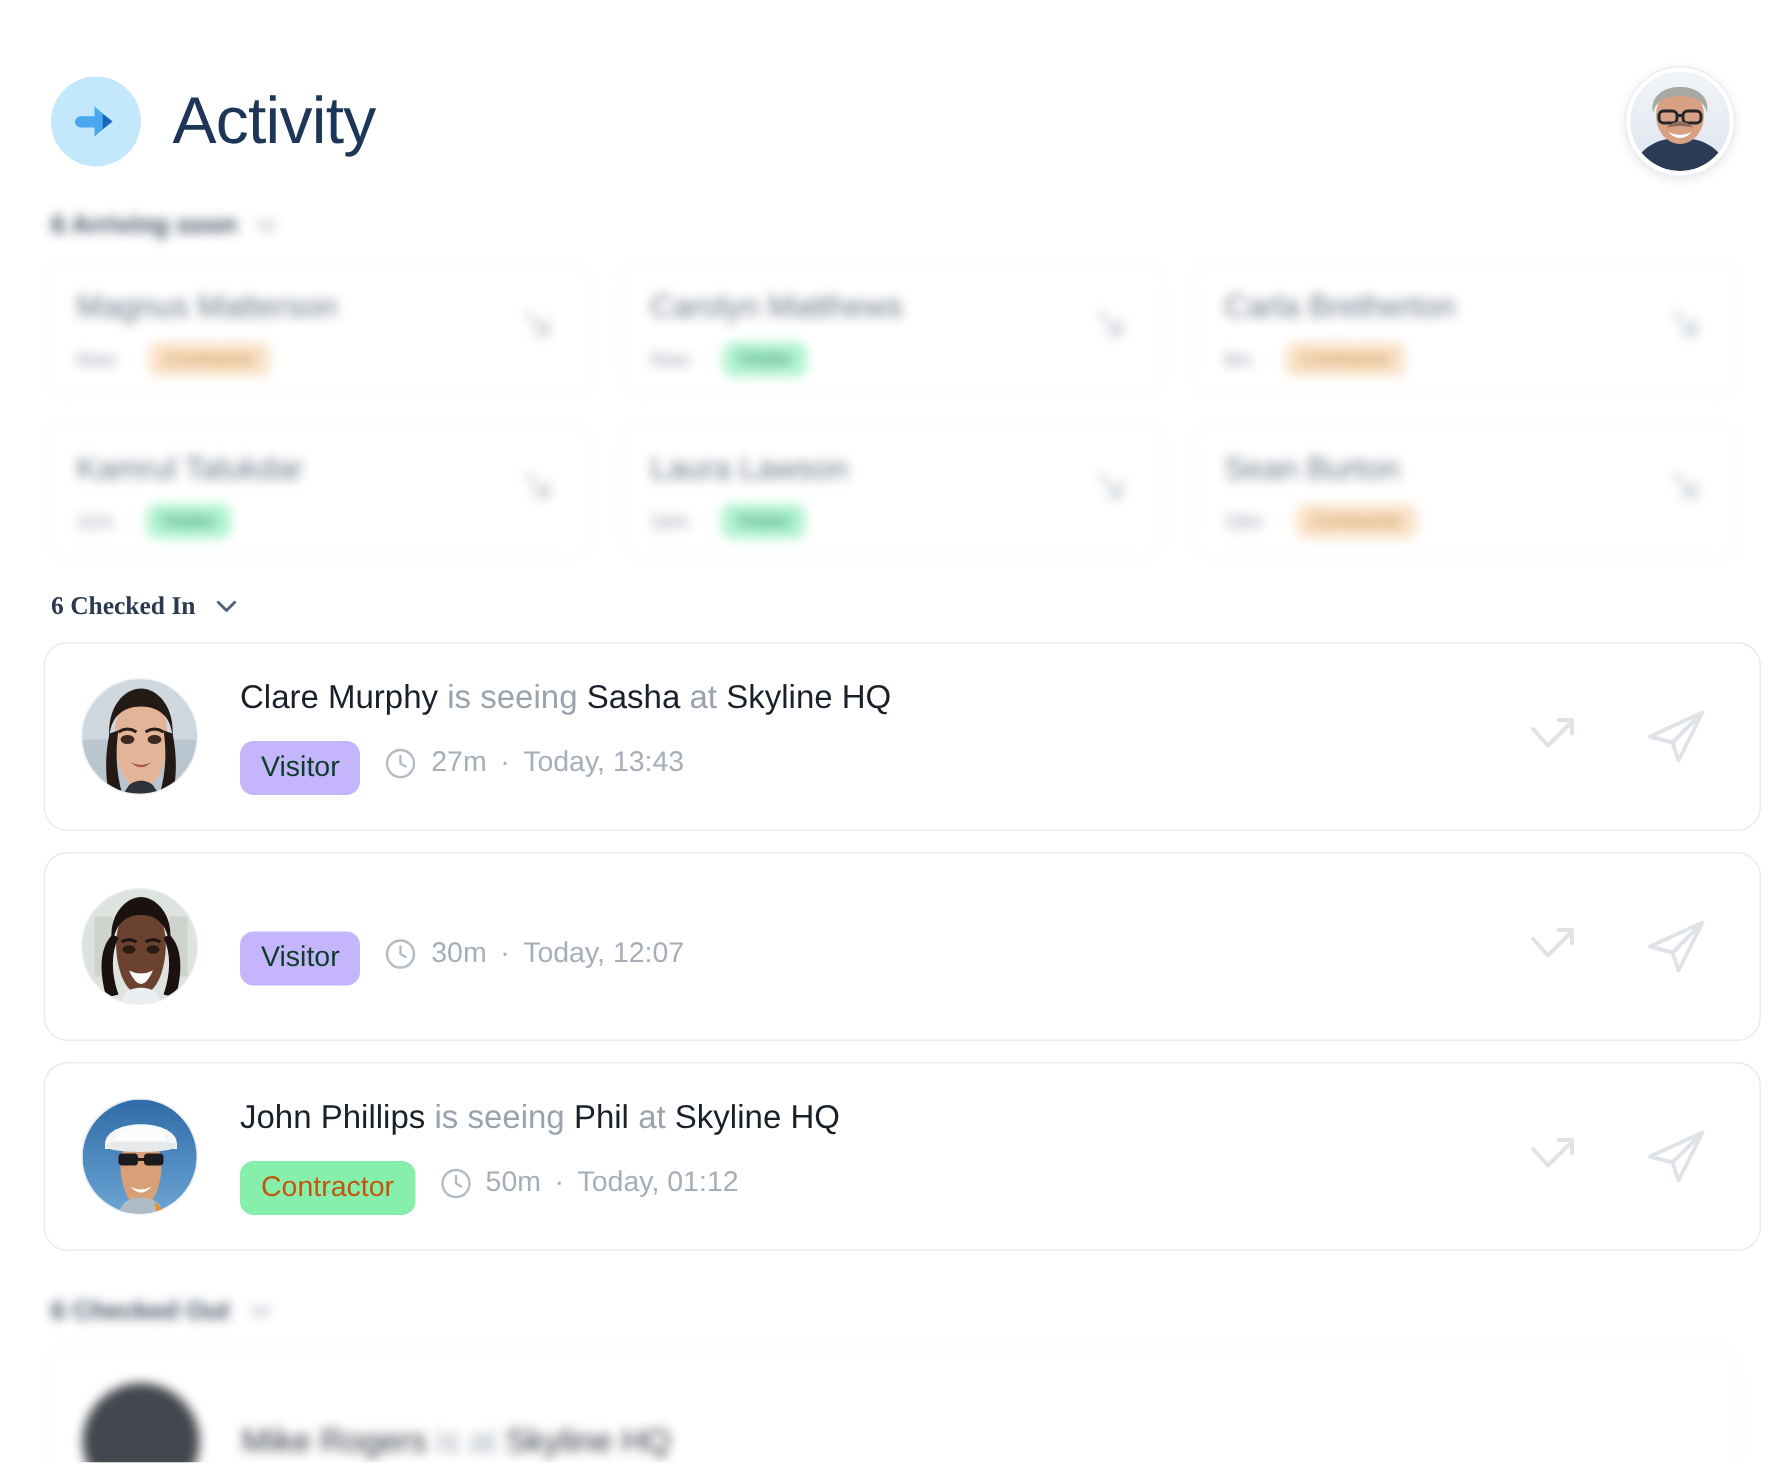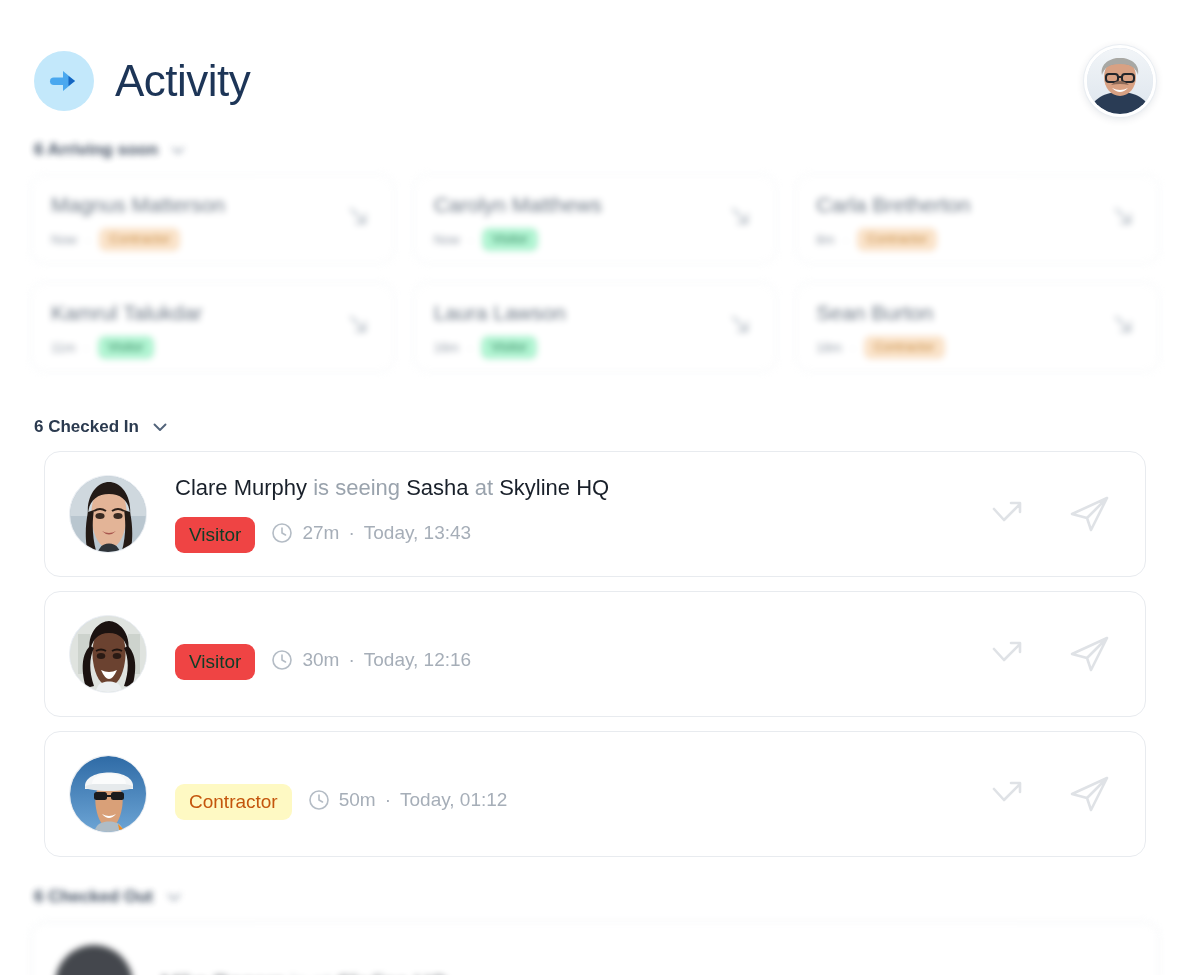--- a/index.html
+++ b/index.html
@@ -122,23 +122,23 @@
   .badge-visitor-sm { background: #a8f3cd; color: #1d7a4f; }
   .badge-contractor-sm { background: #fae0c4; color: #c1802f; }
   .arr-arrow {
     position: absolute;
     right: 22px;
     top: 50%;
     transform: translateY(-50%);
   }
 
   
-  .checkedin-head { margin-top: 45px; }
-
-  .rows { padding: 0 44px; margin-top: 14px; }
+  .checkedin-head { margin-top: 22px; font-family: Liberation Serif, serif; }
+
+  .rows { padding: 0 16px; margin-top: 14px; margin-left: 13px; }
 
   .row-card {
     display: flex;
     align-items: center;
     background: #ffffff;
     border: 1px solid #e8ebef;
     border-radius: 16px;
     height: 126px;
     padding: 0 26px 0 24px;
     margin-bottom: 14px;
@@ -169,22 +169,22 @@
     align-items: center;
     gap: 16px;
   }
   .badge {
     display: inline-block;
     padding: 7px 14px;
     border-radius: 9px;
     font-size: 19px;
     line-height: 1.15;
   }
-  .badge-visitor { background: #ef4444; color: #0d3d26; }
-  .badge-contractor { background: #fef9c3; color: #c4550c; }
+  .badge-visitor { background: #c4b5fd; color: #0d3d26; }
+  .badge-contractor { background: #86efac; color: #c4550c; }
 
   .time-wrap {
     display: flex;
     gap: 9px;
     color: #a6aeb8;
     font-size: 19px;
   }
   .row-actions {
     display: flex;
     align-items: center;
@@ -464,21 +464,21 @@
           <span class="badge badge-visitor">Visitor</span>
           <span class="time-wrap">
             <span>
               <svg width="22" height="22" viewBox="0 0 22 22">
                   <circle cx="11" cy="11" r="9" fill="none" stroke="#b4bcc5" stroke-width="1.6"></circle>
                   <path d="M11 6 L11 11 L14.5 13" fill="none" stroke="#b4bcc5" stroke-width="1.6" stroke-linecap="round" stroke-linejoin="round"></path>
                 </svg>
             </span>
             <span>30m</span>
             <span>·</span>
-            <span>Today, 12:16</span>
+            <span>Today, 12:07</span>
           </span>
         </div>
       </div>
       <div class="row-actions">
         <span class="act">
           <svg width="44" height="44" viewBox="0 0 44 44">
               <path d="M7 17 L17 28 L33 12 M24 11 L33 11 L33 20" fill="none" stroke="#dfe2e6" stroke-width="2.6" stroke-linecap="round" stroke-linejoin="round"></path>
             </svg>
         </span>
         <span class="act">
@@ -510,20 +510,27 @@
             <rect x="24" y="36" width="13" height="8" rx="2.5" fill="#1b1b1d"></rect>
             <rect x="41" y="36" width="13" height="8" rx="2.5" fill="#1b1b1d"></rect>
             <rect x="37" y="39" width="4" height="2" fill="#1b1b1d"></rect>
             <path d="M32 58 Q39 62 46 58 Q39 66 32 58 Z" fill="#ffffff"></path>
             <path d="M27 70 C31 64 47 64 51 70 L56 78 L22 78 Z" fill="#aebcc6"></path>
             <path d="M48 68 L58 78 L50 78 Z" fill="#f08b1f"></path>
           </g>
         </svg>
       </div>
       <div class="row-body">
+        <div class="row-line1">
+          <span class="strong">John Phillips</span>
+          <span>is seeing</span>
+          <span class="strong">Phil</span>
+          <span>at</span>
+          <span class="strong">Skyline HQ</span>
+        </div>
         <div class="row-line2">
           <span class="badge badge-contractor">Contractor</span>
           <span class="time-wrap">
             <span>
               <svg width="22" height="22" viewBox="0 0 22 22">
                   <circle cx="11" cy="11" r="9" fill="none" stroke="#b4bcc5" stroke-width="1.6"></circle>
                   <path d="M11 6 L11 11 L14.5 13" fill="none" stroke="#b4bcc5" stroke-width="1.6" stroke-linecap="round" stroke-linejoin="round"></path>
                 </svg>
             </span>
             <span>50m</span>

